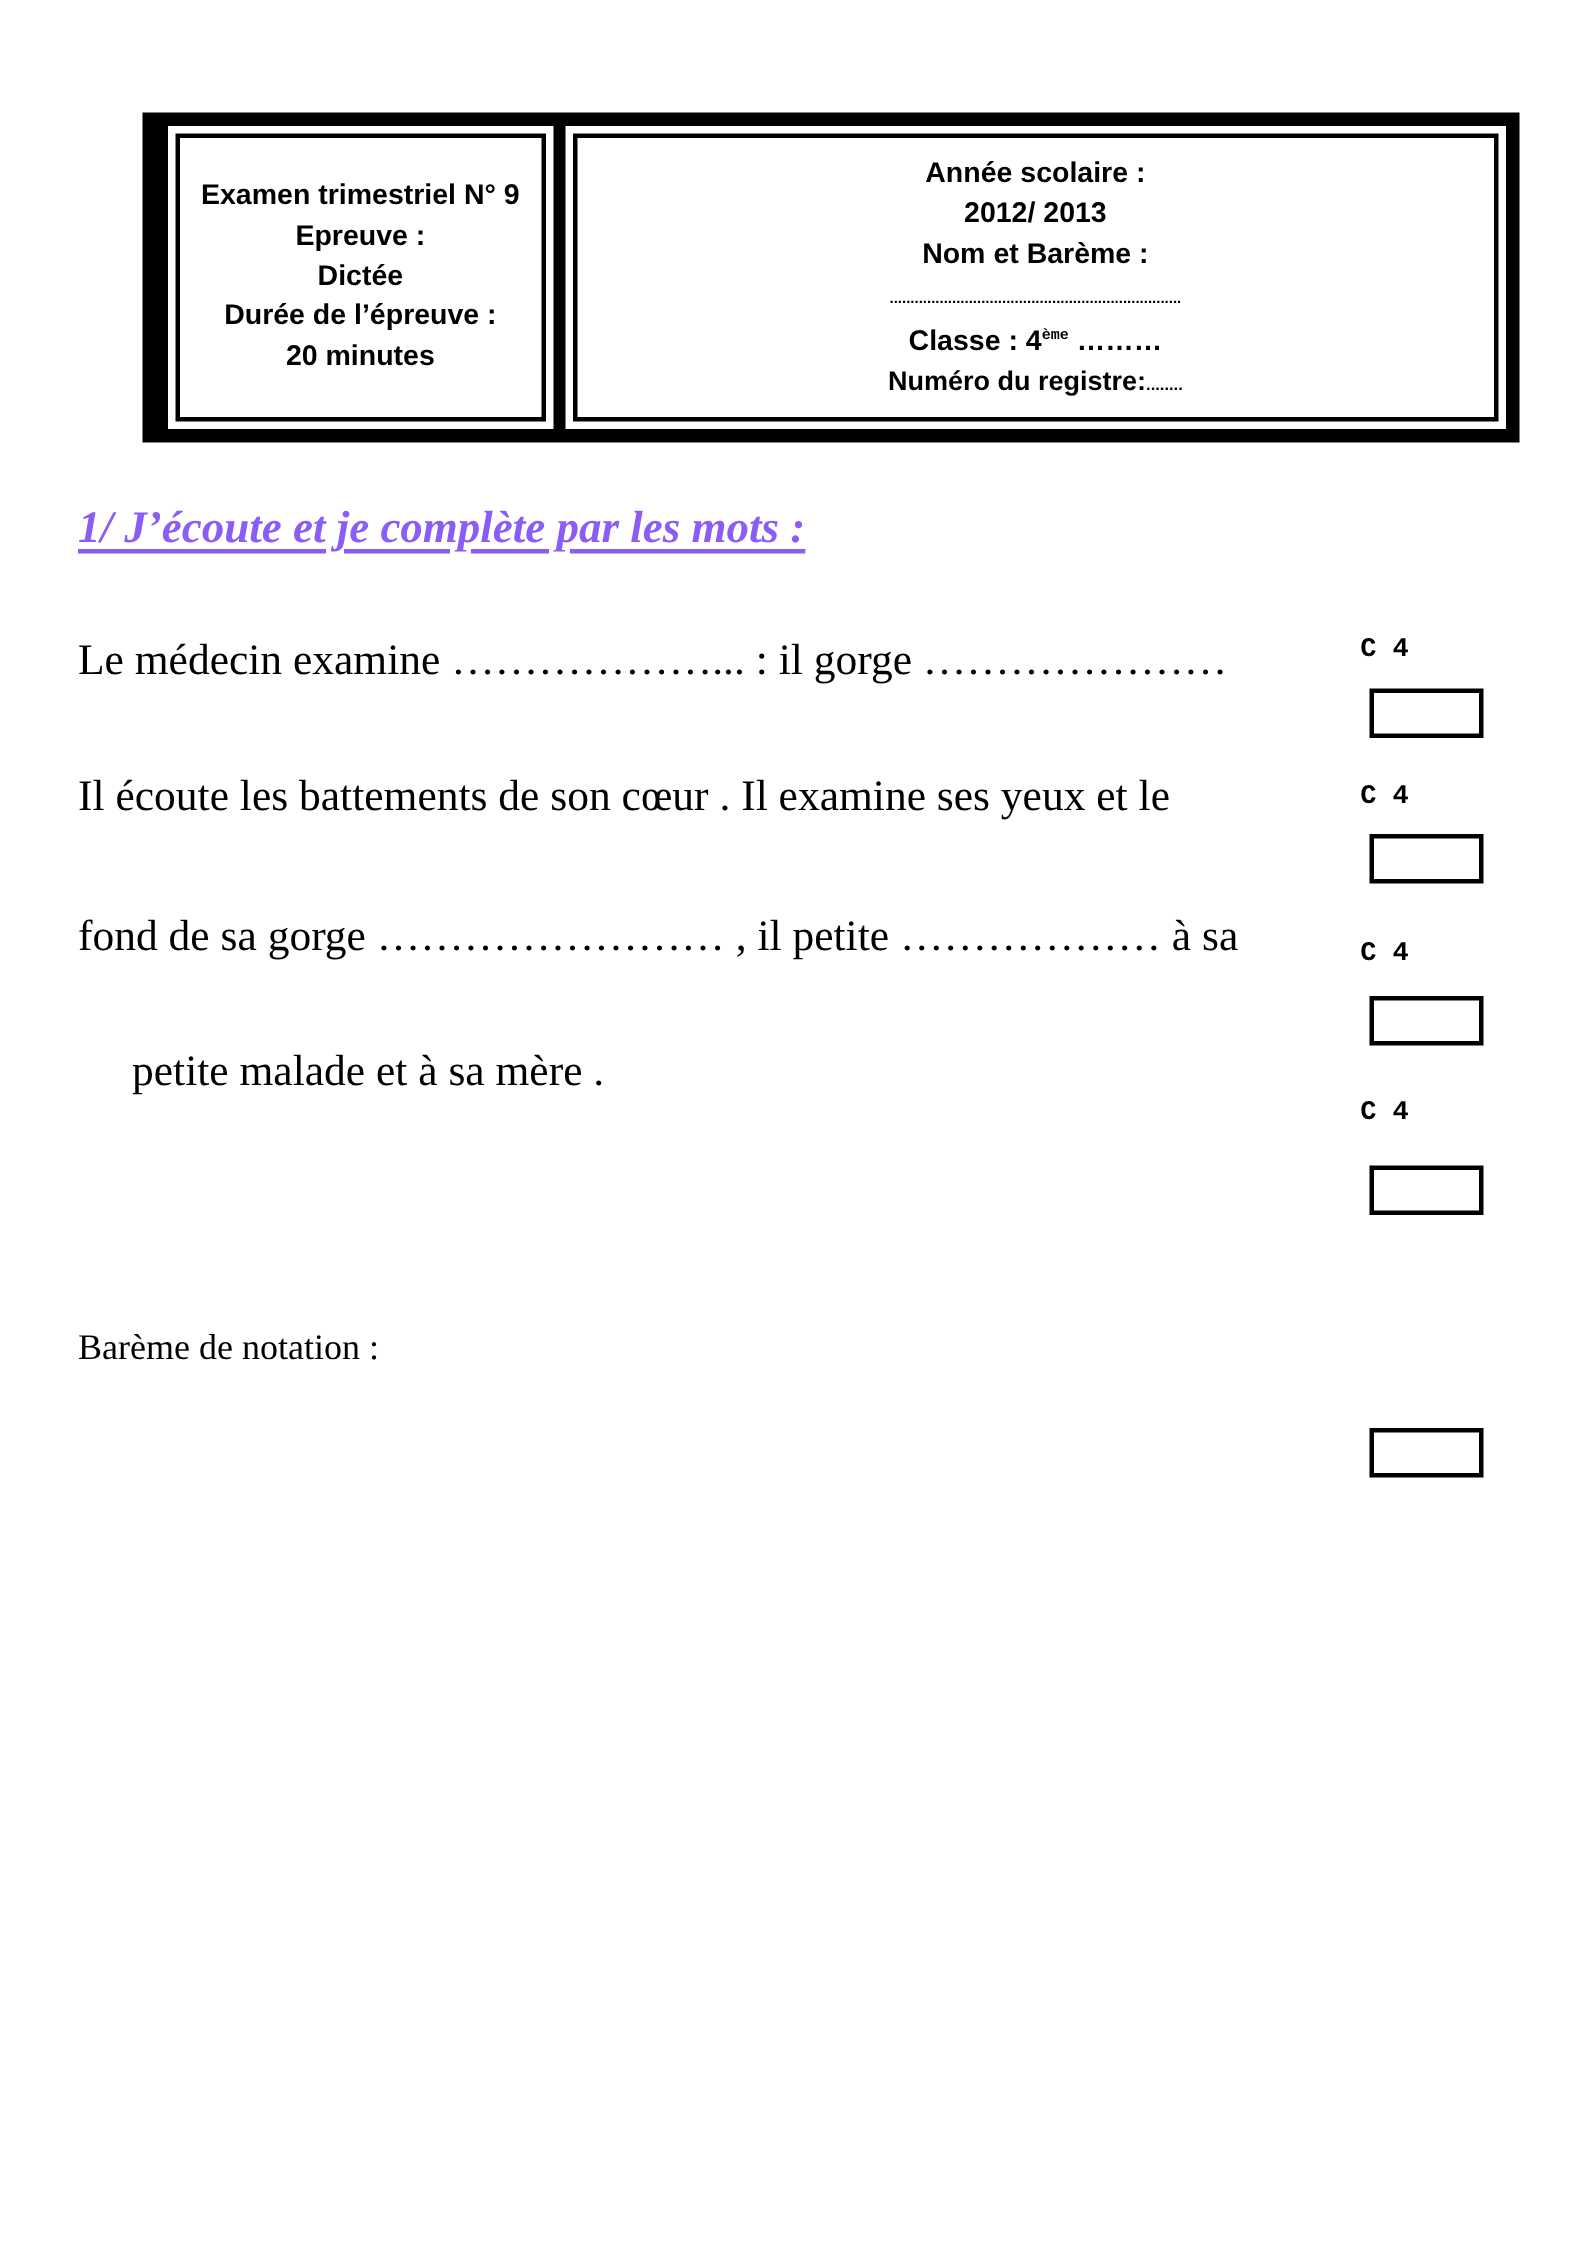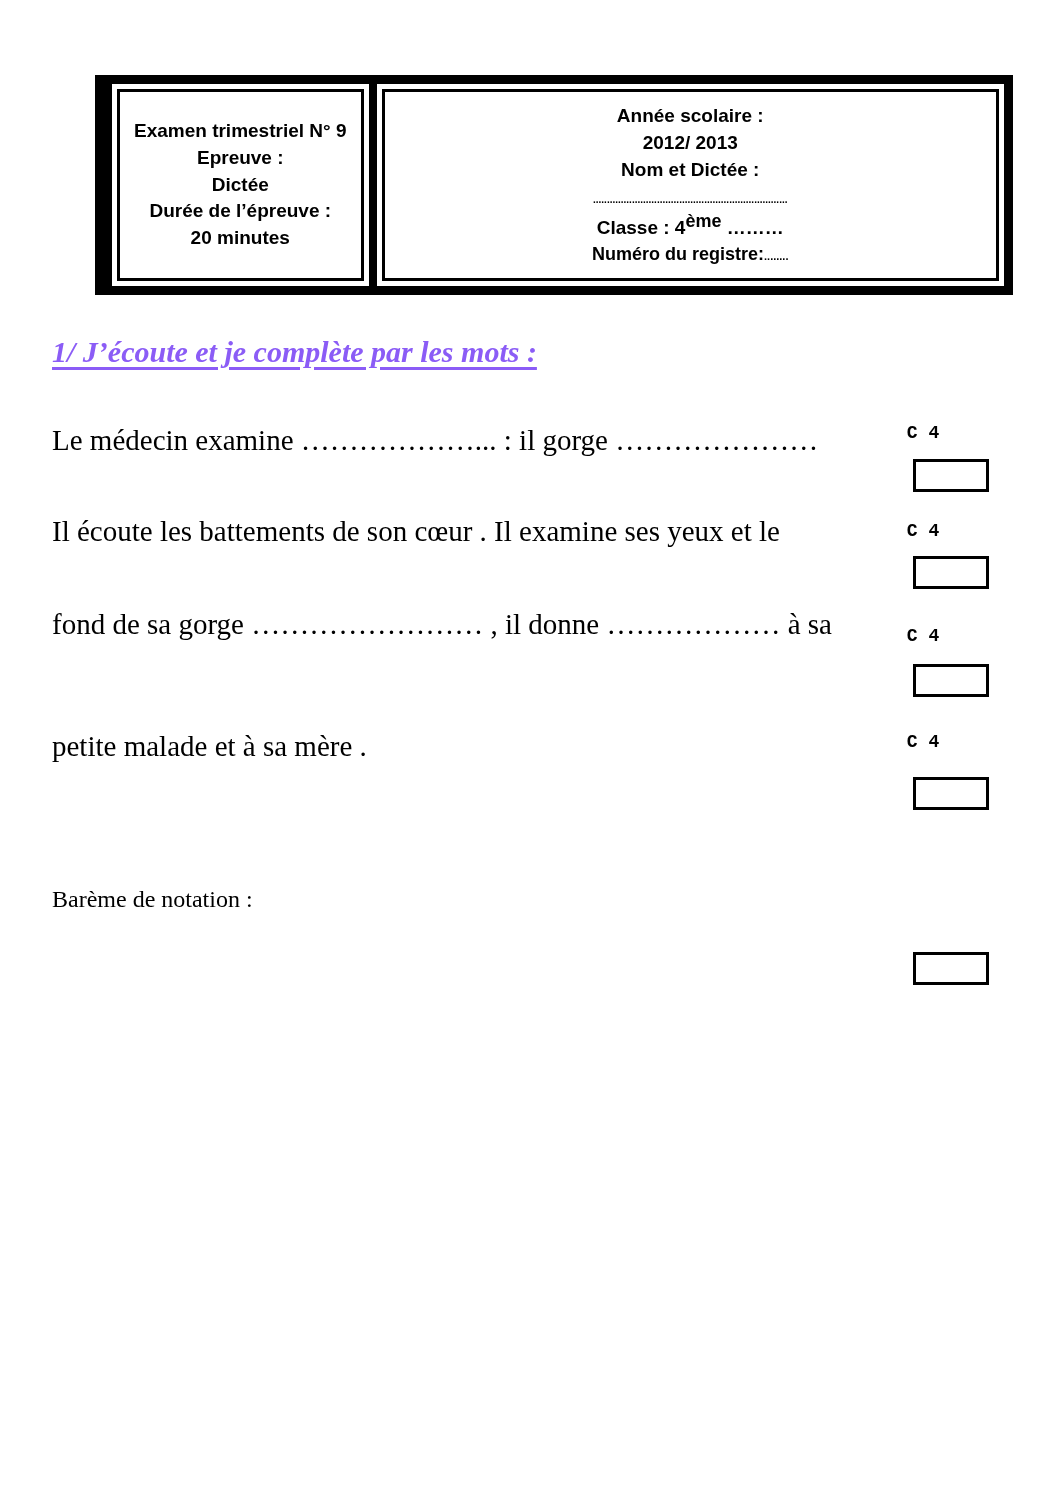--- a/index.html
+++ b/index.html
@@ -62,23 +62,24 @@
     font-size: 10px;
     font-weight: bold;
     letter-spacing: 0px;
     line-height: 1;
     margin: 11px 0 10px 0;
     max-width: 240px;
     overflow: hidden;
     white-space: nowrap;
   }
   .classe-sup {
-    font-size: 18px;
+    font-size: 10px;
     vertical-align: super;
     line-height: 0;
+    font-family: Liberation Mono, monospace;
   }
   .registre-line {
     font-size: 18px;
     white-space: nowrap;
     text-align: right;
   }
   .registre-dots {
     font-size: 11px;
     letter-spacing: 0;
   }
@@ -102,21 +103,21 @@
   .dictation-line {
     position: absolute;
     left: 52px;
     width: 850px;
     font-size: 29px;
     white-space: nowrap;
   }
   .dl1 { top: 424px; }
   .dl2 { top: 515px; }
   .dl3 { top: 608px; }
-  .dl4 { top: 730px; }
+  .dl4 { top: 698px; margin-left: 36px; }
 
   
   .score-label {
     position: absolute;
     left: 883px;
     width: 80px;
     text-align: center;
     font-family: Liberation Mono, monospace;
     font-weight: bold;
     font-size: 18px;
@@ -165,33 +166,33 @@
         <span class="tight">Dictée</span>
         <span class="tight">Durée de l’épreuve :</span>
         <span class="tight">20 minutes</span>
       </div>
     </div>
     <div class="table-divider"></div>
     <div class="cell-wrap c3">
       <div class="cell">
         <span class="tight">Année scolaire :</span>
         <span class="tight">2012/ 2013</span>
-        <span class="tight">Nom et Dictée :</span>
+        <span class="tight">Nom et Barème :</span>
         <span class="dotted-rule">......................................................................</span>
         <span class="tight"><span>Classe : 4</span><span class="classe-sup">ème</span><span> ………</span></span>
         <span class="registre-line"><span>Numéro du registre:</span><span class="registre-dots">........</span></span>
       </div>
     </div>
   </div>
 
   <div class="exercise-title">1/ J’écoute et je complète par les mots :</div>
 
   <div class="dictation-line dl1">Le médecin examine ………………... : il gorge …………………</div>
   <div class="dictation-line dl2">Il écoute les battements de son cœur . Il examine ses yeux et le</div>
-  <div class="dictation-line dl3">fond de sa gorge …………………… , il donne ……………… à sa</div>
+  <div class="dictation-line dl3">fond de sa gorge …………………… , il petite ……………… à sa</div>
   <div class="dictation-line dl4">petite malade et à sa mère .</div>
 
   <div class="score-label sl1">C 4</div>
   <div class="score-box sb1"></div>
 
   <div class="score-label sl2">C 4</div>
   <div class="score-box sb2"></div>
 
   <div class="score-label sl3">C 4</div>
   <div class="score-box sb3"></div>

